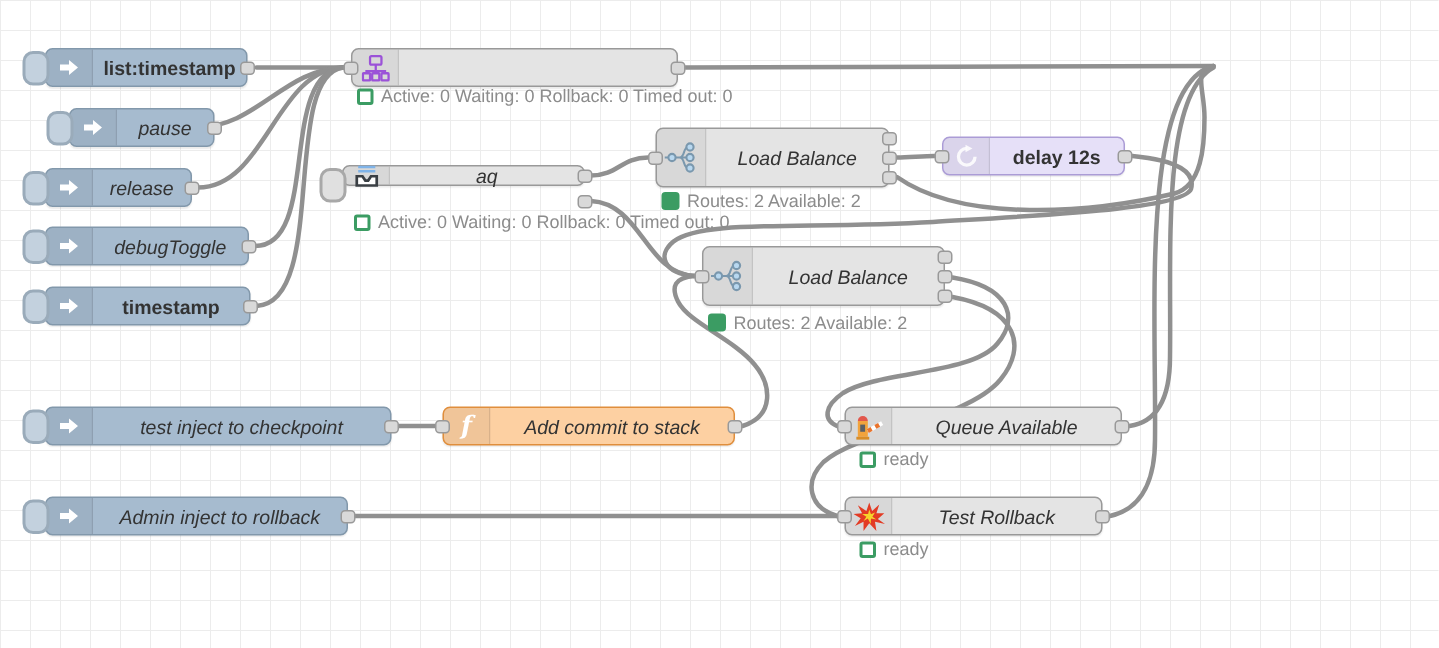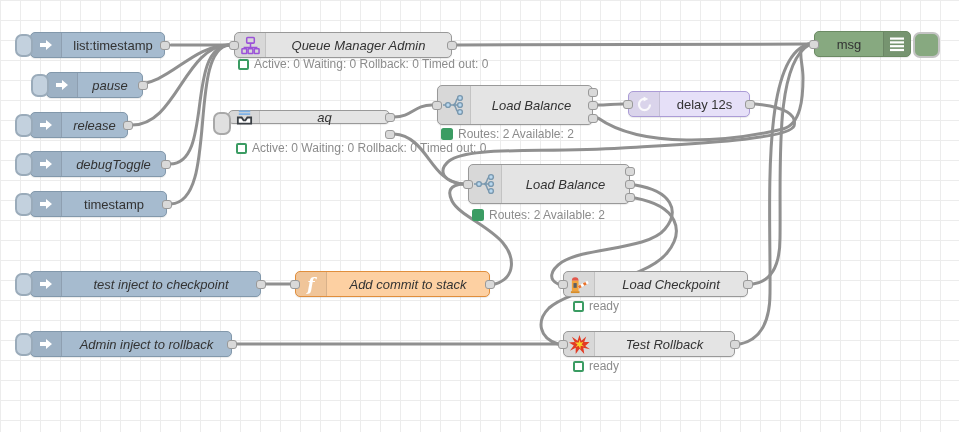--- a/index.html
+++ b/index.html
@@ -8,21 +8,21 @@
     background-image:linear-gradient(#ececec 1px,transparent 1px),
                      linear-gradient(90deg,#ececec 1px,transparent 1px);
     background-size:20px 20px;background-position:0 0;}
   svg.wires{position:absolute;left:0;top:0;width:959px;height:432px;z-index:1;}
   svg.wires path{fill:none;stroke:#909090;stroke-width:3;stroke-linecap:round;}
   .n{position:absolute;z-index:2;height:26px;border:1px solid #999;border-radius:5px;
      background:#e4e4e4;display:flex;align-items:center;box-sizing:border-box;
      box-shadow:0 1px 1px rgba(0,0,0,0.08);}
   .nl{flex:1;text-align:center;font-size:13px;color:#333;font-style:italic;
       white-space:nowrap;padding:0 6px;overflow:hidden;}
-  .nl.rm{font-style:normal;}
+  .nl.rm{font-style:normal;font-weight:bold;}
   .ni{width:30px;align-self:stretch;display:flex;align-items:center;justify-content:center;
       background:rgba(0,0,0,0.05);border-right:1px solid rgba(0,0,0,0.10);
       border-radius:4px 0 0 4px;flex:none;}
   .ni-r{border-right:none;border-left:1px solid rgba(0,0,0,0.10);
       border-radius:0 4px 4px 0;background:rgba(0,0,0,0.12);width:26px;}
   .inject{background:#a6bbcf;border-color:#8298ab;}
   .fn{background:#fdd0a2;border-color:#e08e3c;border-width:1.5px;}
   .delayn{background:#e6e0f8;border-color:#ab9cd6;}
   .debugn{background:#87a980;border-color:#6b8a63;}
   .port{position:absolute;width:10px;height:9px;background:#d9d9d9;border:1px solid #999;
@@ -146,21 +146,20 @@
   <div class="n" style="left:234px;top:32px;width:218px">
     <div class="ni">
         <svg width="19" height="19" viewBox="0 0 20 20" fill="none" stroke="#9b52d8" stroke-width="1.6">
           <rect x="6" y="1.5" width="8" height="6" rx="1"></rect>
           <path d="M10 7.5 v3 M3.5 13.5 v-1.5 h13 v1.5 M10 10.5 v3"></path>
           <rect x="1" y="13.5" width="5" height="5" rx="0.5"></rect>
           <rect x="7.5" y="13.5" width="5" height="5" rx="0.5"></rect>
           <rect x="14" y="13.5" width="5" height="5" rx="0.5"></rect>
         </svg>
       </div>
-    <div class="nl">Queue Manager Admin</div>
     <div class="port p-in"></div>
     <div class="port p-out"></div>
   </div>
   <div class="status" style="left:238px;top:57px">
     <span class="s-ring"></span>
     <span>Active: 0 Waiting: 0 Rollback: 0 Timed out: 0</span>
   </div>
 
   <div class="n" style="left:228px;top:110px;width:162px;height:14px">
     <div class="btn-l btn-gray"></div>
@@ -246,21 +245,21 @@
     <div class="ni">
         <svg width="21" height="21" viewBox="0 0 22 22">
           <path d="M3 7 a3.5 3.5 0 0 1 7 0 z" fill="#e2574c"></path>
           <rect x="3" y="7" width="7" height="11" fill="#f2a33c"></rect>
           <rect x="4.7" y="9.5" width="3.4" height="5" fill="#5a5f66"></rect>
           <rect x="2" y="18" width="9" height="2" fill="#d88d28"></rect>
           <line x1="10" y1="14" x2="20" y2="8.5" stroke="#fff" stroke-width="3"></line>
           <line x1="10" y1="14" x2="20" y2="8.5" stroke="#e8742e" stroke-width="3" stroke-dasharray="3 3"></line>
         </svg>
       </div>
-    <div class="nl">Load Checkpoint</div>
+    <div class="nl">Queue Available</div>
     <div class="port p-in"></div>
     <div class="port p-out"></div>
   </div>
   <div class="status" style="left:573px;top:299px">
     <span class="s-ring"></span>
     <span>ready</span>
   </div>
 
   <div class="n" style="left:563px;top:331px;width:172px">
     <div class="ni">
@@ -271,27 +270,14 @@
       </div>
     <div class="nl">Test Rollback</div>
     <div class="port p-in"></div>
     <div class="port p-out"></div>
   </div>
   <div class="status" style="left:573px;top:359px">
     <span class="s-ring"></span>
     <span>ready</span>
   </div>
 
-  <div class="n debugn" style="left:814px;top:31px;width:97px">
-    <div class="nl rm">msg</div>
-    <div class="ni ni-r">
-        <svg width="14" height="15" viewBox="0 0 14 15">
-          <rect y="0.5" width="14" height="2.2" fill="#fff"></rect>
-          <rect y="4.3" width="14" height="2.2" fill="#fff"></rect>
-          <rect y="8.1" width="14" height="2.2" fill="#fff"></rect>
-          <rect y="11.9" width="14" height="2.2" fill="#fff"></rect>
-        </svg>
-      </div>
-    <div class="btn-r"></div>
-    <div class="port p-in"></div>
-  </div>
 
 </div>
 
 </body></html>

